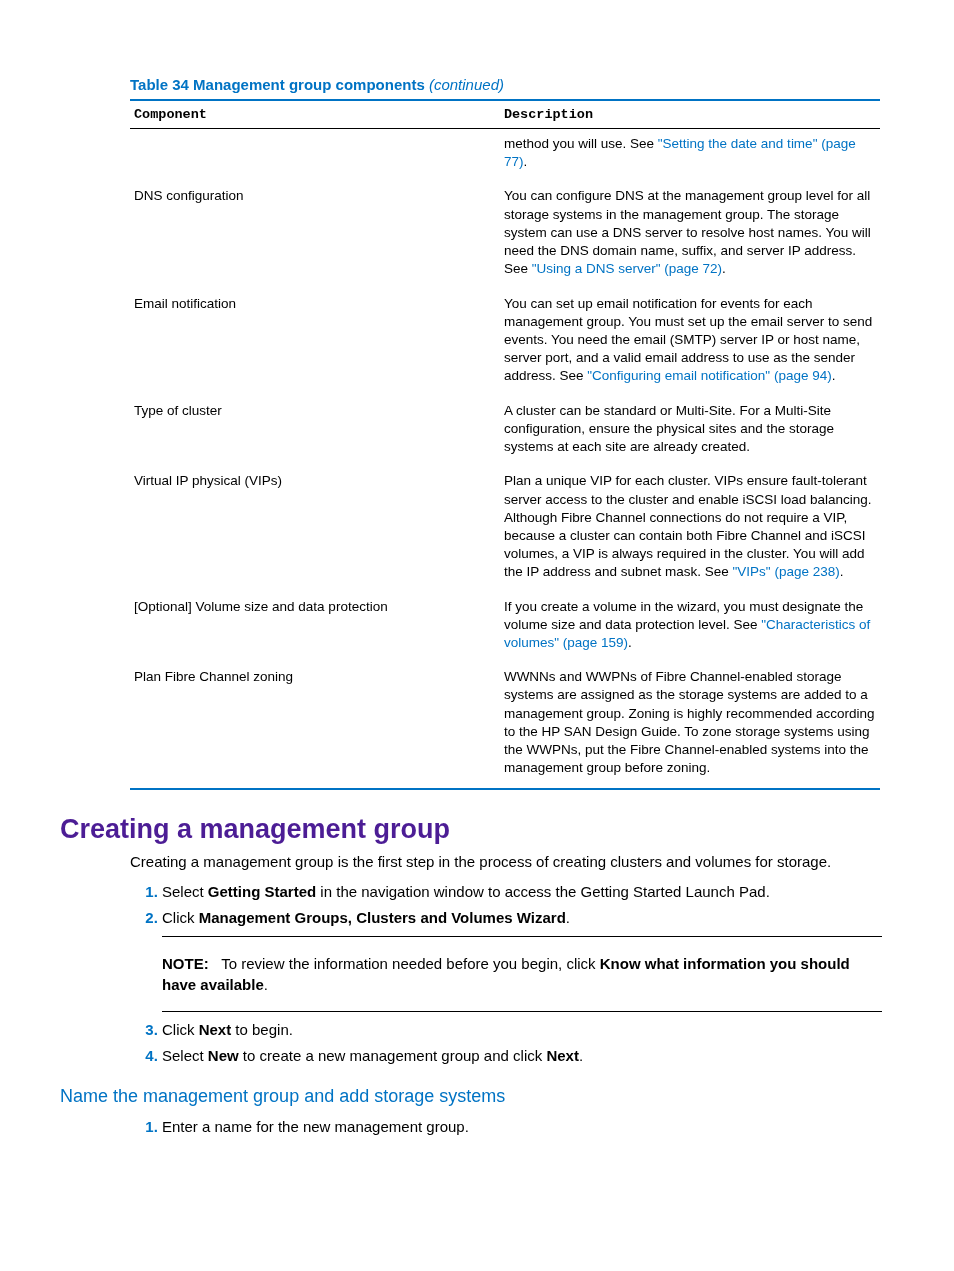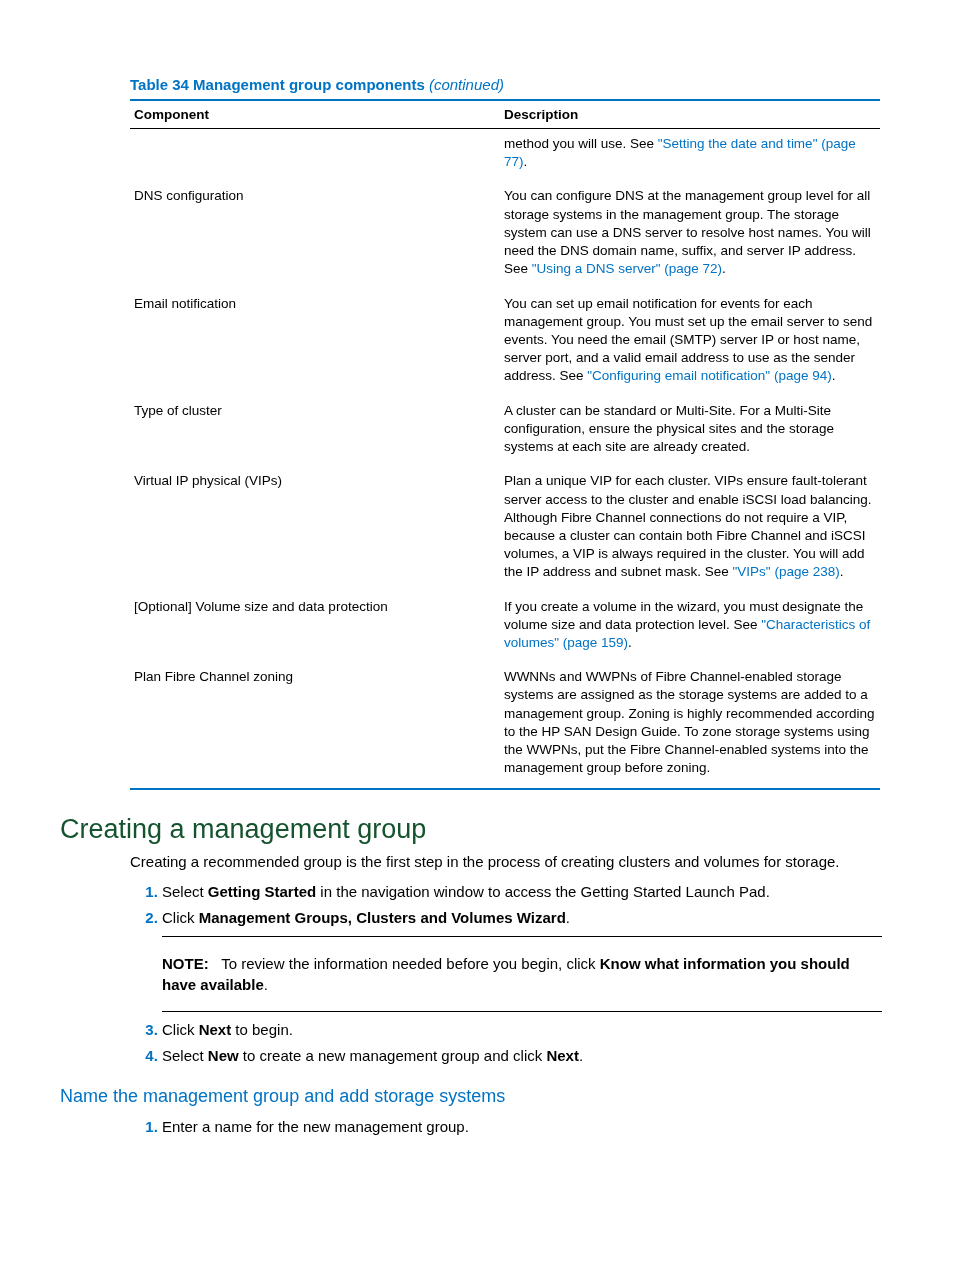--- a/index.html
+++ b/index.html
@@ -27,38 +27,39 @@
     width: 750px;
     margin-left: 70px;
     font-size: 13.5px;
   }
   table.components thead th {
     text-align: left;
     font-weight: bold;
     padding: 6px 4px 6px 4px;
     border-top: 2px solid #0073c4;
     border-bottom: 1.5px solid #000;
+    font-family: Liberation Mono, monospace;
   }
   table.components td {
     vertical-align: top;
     padding: 6px 4px 10px 4px;
     line-height: 1.35;
   }
   table.components tbody tr.last td {
     border-bottom: 2px solid #0073c4;
   }
   .col-comp { width: 370px; }
   .col-desc { width: 380px; }
   a.link {
     color: #0073c4;
     text-decoration: none;
   }
   h2.section {
-    color: #14532d;
-    font-weight: normal;
+    color: #4c1d95;
+    font-weight: bold;
     font-size: 27px;
     margin: 24px 0 6px 0;
   }
   h3.subsection {
     color: #0073c4;
     font-weight: normal;
     font-size: 18px;
     margin: 18px 0 8px 0;
   }
   p.body {
@@ -130,21 +131,21 @@
         <td style="white-space: pre-line;">If you create a volume in the wizard, you must designate the volume size and data protection level. See <a class="link">"Characteristics of volumes" (page 159)</a>.</td>
       </tr>
       <tr class="last">
         <td>Plan Fibre Channel zoning</td>
         <td style="white-space: pre-line;">WWNNs and WWPNs of Fibre Channel-enabled storage systems are assigned as the storage systems are added to a management group. Zoning is highly recommended according to the HP SAN Design Guide. To zone storage systems using the WWPNs, put the Fibre Channel-enabled systems into the management group before zoning.</td>
       </tr>
     </tbody>
 </table>
 
 <h2 class="section">Creating a management group</h2>
-<p class="body">Creating a recommended group is the first step in the process of creating clusters and volumes for storage.</p>
+<p class="body">Creating a management group is the first step in the process of creating clusters and volumes for storage.</p>
 
 <ol class="steps">
   <li>
     <span>Select </span><b>Getting Started</b><span> in the navigation window to access the Getting Started Launch Pad.</span>
   </li>
   <li>
     <span>Click </span><b>Management Groups, Clusters and Volumes Wizard</b><span>.</span>
   </li>
 </ol>
 

